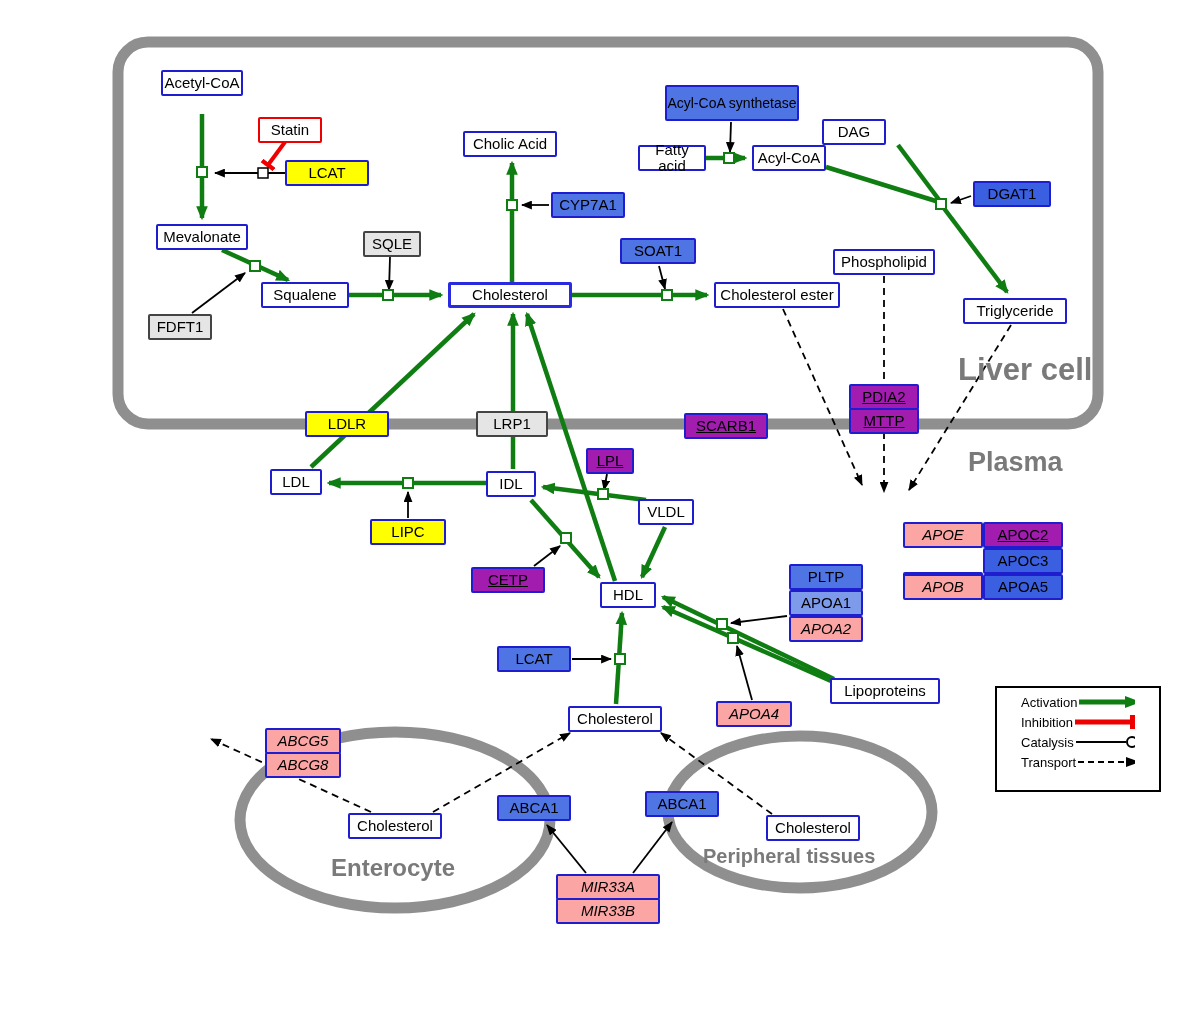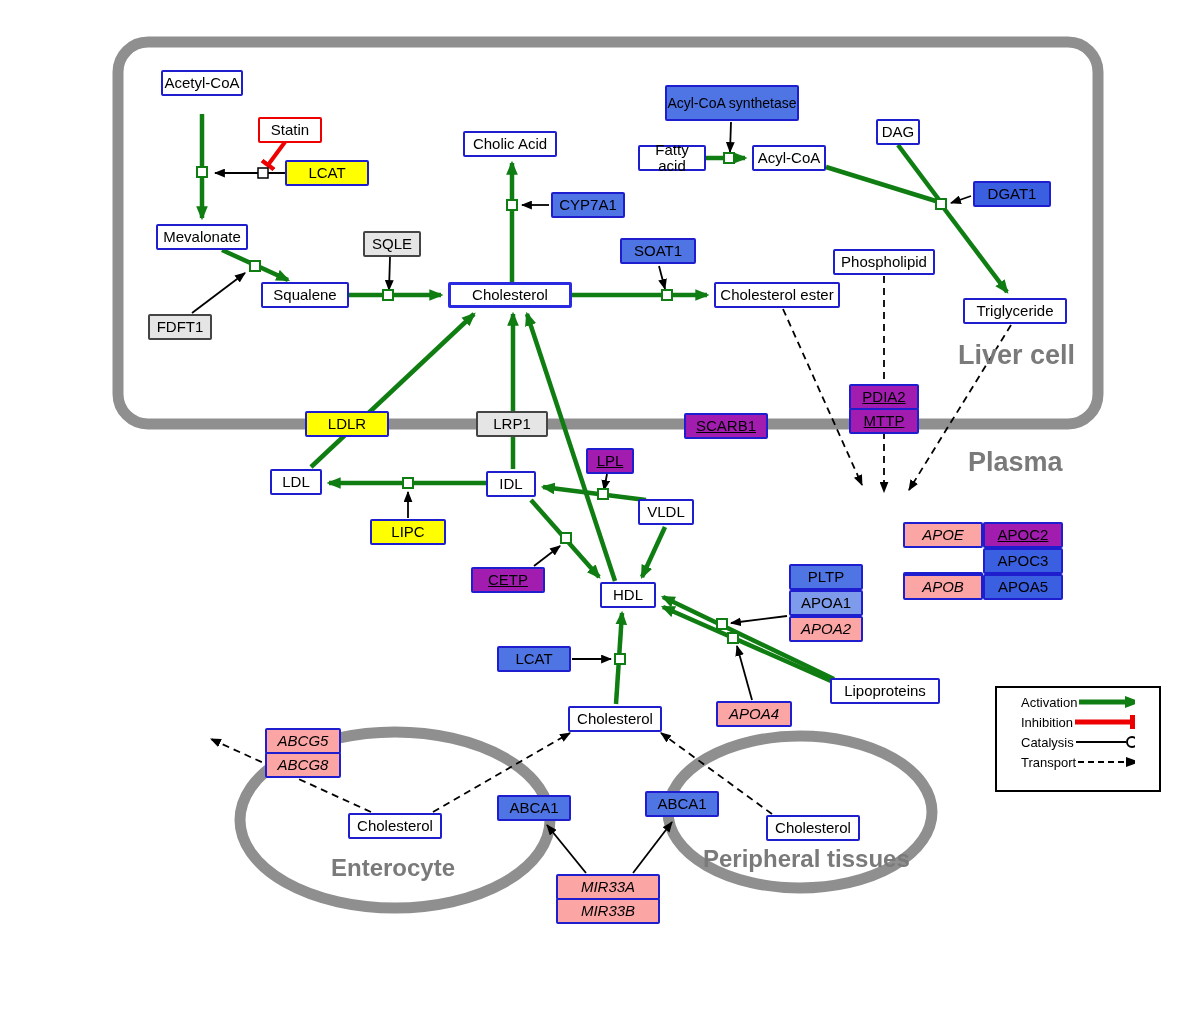--- a/index.html
+++ b/index.html
@@ -108,39 +108,39 @@
     <rect x="403" y="478" width="10" height="10"></rect>
     <rect x="598" y="489" width="10" height="10"></rect>
     <rect x="561" y="533" width="10" height="10"></rect>
     <rect x="717" y="619" width="10" height="10"></rect>
     <rect x="728" y="633" width="10" height="10"></rect>
     <rect x="615" y="654" width="10" height="10"></rect>
   </g>
   <rect x="258" y="168" width="10" height="10" fill="#ffffff" stroke="#000" stroke-width="1.5"></rect>
 </svg>
 
-<div class="compart-label" style="left:958px;top:340px;font-size:27px">Liver cell</div>
+<div class="compart-label" style="left:958px;top:352px;font-size:31px">Liver cell</div>
 <div class="compart-label" style="left:968px;top:447px;font-size:27px">Plasma</div>
 <div class="compart-label" style="left:331px;top:854px;font-size:24px">Enterocyte</div>
-<div class="compart-label" style="left:703px;top:845px;font-size:24px">Peripheral tissues</div>
+<div class="compart-label" style="left:703px;top:845px;font-size:20px">Peripheral tissues</div>
 
 <div class="node" style="left:161px;top:70px;width:82px">Acetyl-CoA</div>
 <div class="node n-red" style="left:258px;top:117px;width:64px">Statin</div>
 <div class="node n-yellow" style="left:285px;top:160px;width:84px">LCAT</div>
 <div class="node" style="left:156px;top:224px;width:92px">Mevalonate</div>
 <div class="node n-paleyellow" style="left:148px;top:314px;width:64px">FDFT1</div>
 <div class="node" style="left:261px;top:282px;width:88px">Squalene</div>
 <div class="node n-paleyellow" style="left:363px;top:231px;width:58px">SQLE</div>
 <div class="node n-thick" style="left:448px;top:282px;width:124px">Cholesterol</div>
 <div class="node" style="left:463px;top:131px;width:94px">Cholic Acid</div>
 <div class="node n-blue-med" style="left:551px;top:192px;width:74px">CYP7A1</div>
 <div class="node n-blue-med" style="left:665px;top:85px;width:134px;height:36px;font-size:14px">Acyl-CoA synthetase</div>
 <div class="node" style="left:638px;top:145px;width:68px">Fatty acid</div>
 <div class="node" style="left:752px;top:145px;width:74px">Acyl-CoA</div>
-<div class="node" style="left:876px;top:119px;width:44px">DAG</div>
+<div class="node" style="left:822px;top:119px;width:64px">DAG</div>
 <div class="node n-blue-mdark" style="left:973px;top:181px;width:78px">DGAT1</div>
 <div class="node n-blue-med" style="left:620px;top:238px;width:76px">SOAT1</div>
 <div class="node" style="left:714px;top:282px;width:126px">Cholesterol ester</div>
 <div class="node" style="left:833px;top:249px;width:102px">Phospholipid</div>
 <div class="node" style="left:963px;top:298px;width:104px">Triglyceride</div>
 <div class="node n-blue-light" style="left:849px;top:384px;width:70px">PDIA2</div>
 <div class="node n-blue-light" style="left:849px;top:408px;width:70px">MTTP</div>
 
 <div class="node n-yellow" style="left:305px;top:411px;width:84px">LDLR</div>
 <div class="node n-paleyellow" style="left:476px;top:411px;width:72px">LRP1</div>

